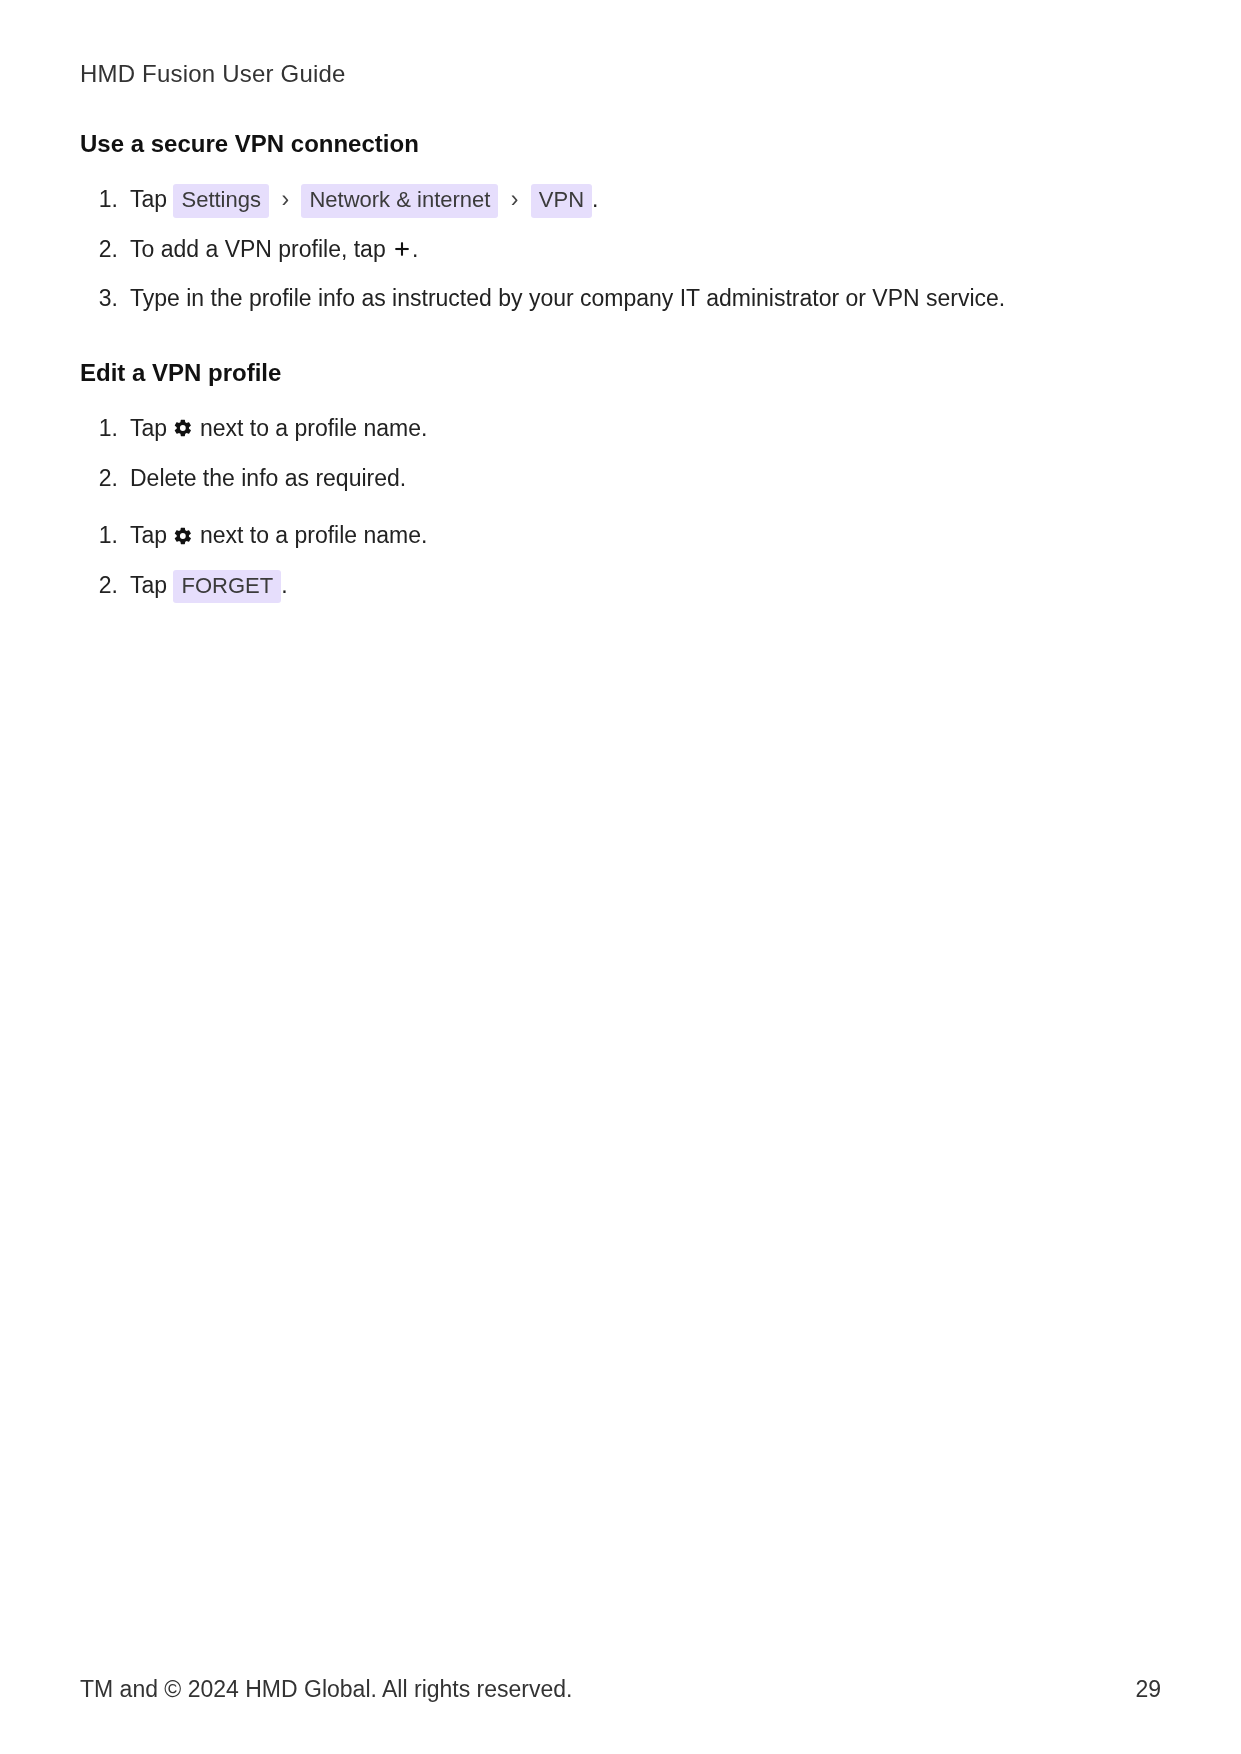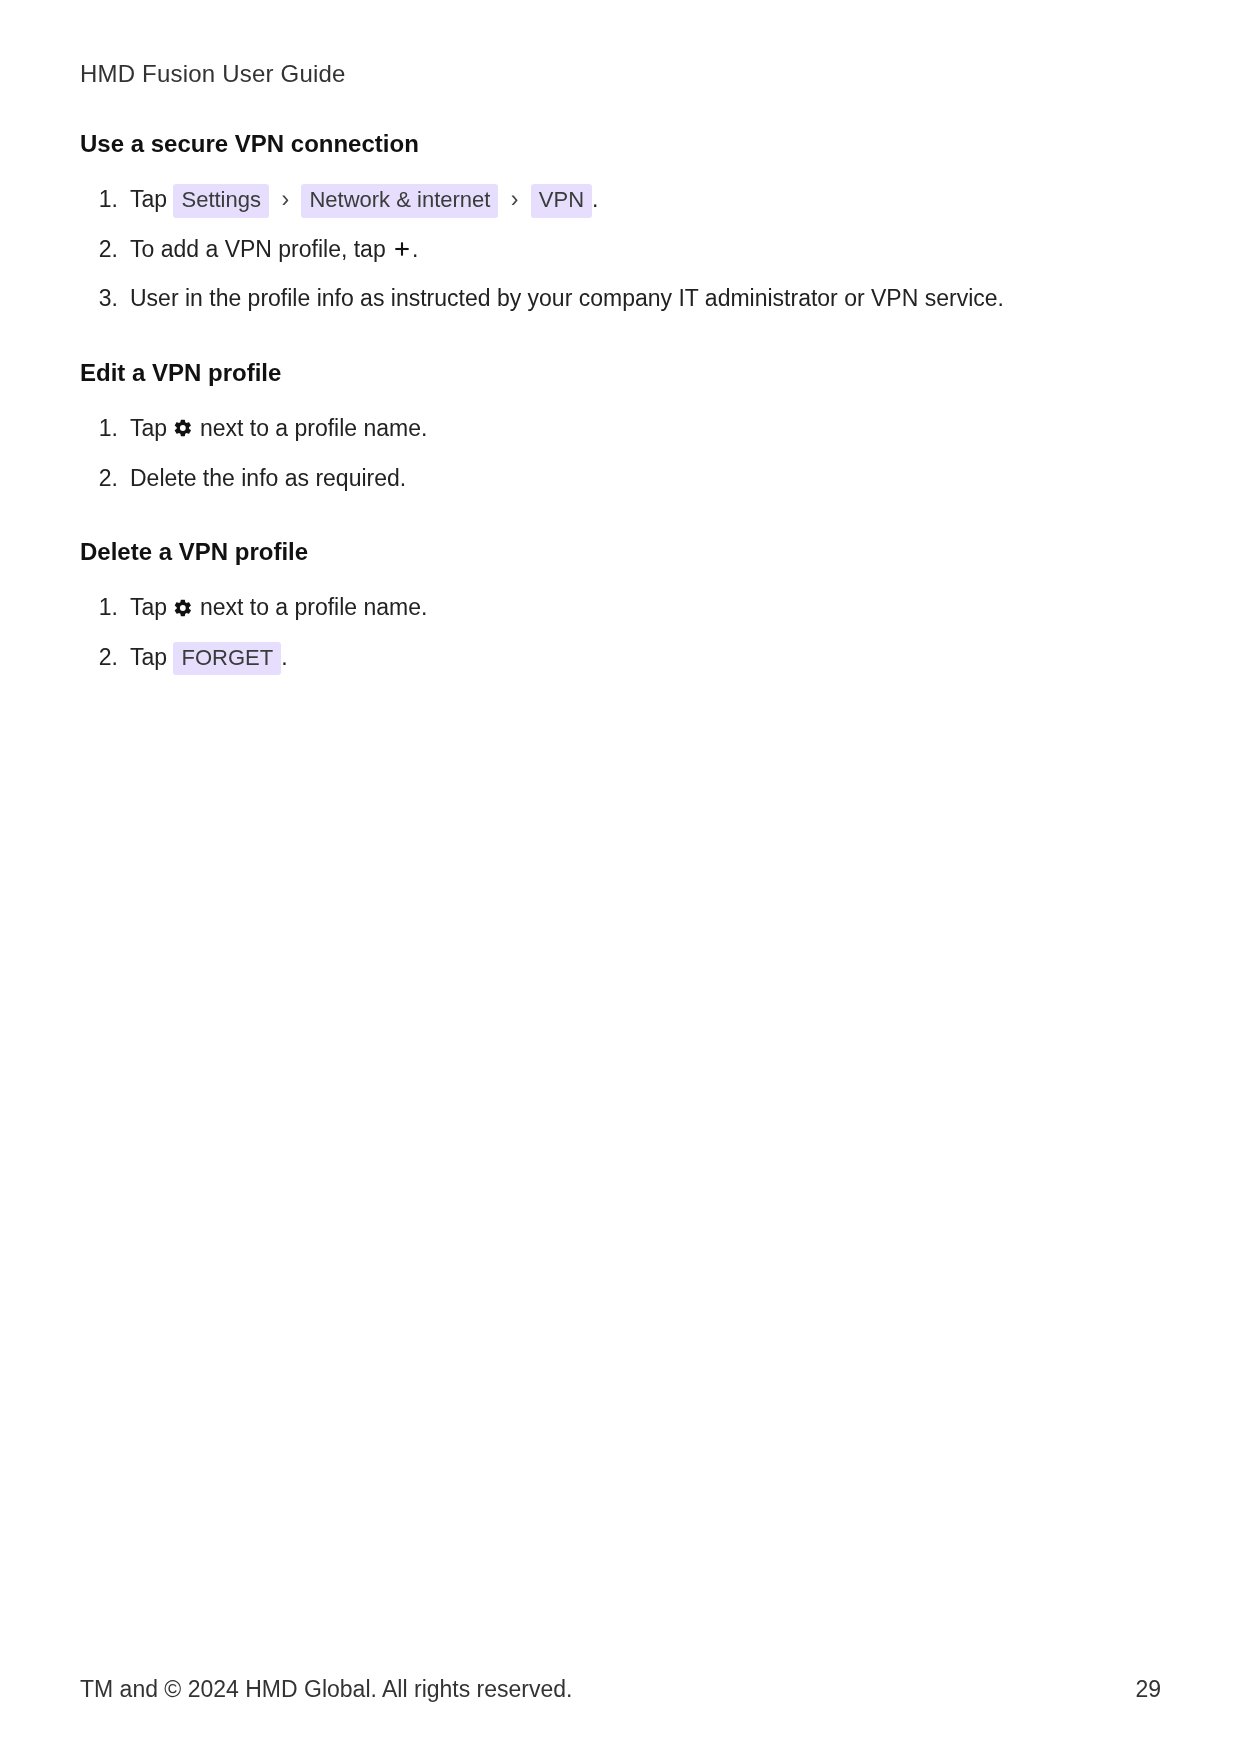--- a/index.html
+++ b/index.html
@@ -115,21 +115,21 @@
         <span class="inline-icon plus-icon">
           <svg viewBox="0 0 24 24">
               <line x1="12" y1="4" x2="12" y2="20"></line>
               <line x1="4" y1="12" x2="20" y2="12"></line>
             </svg>
         </span><span>.</span>
       </span>
     </li>
     <li>
       <span class="li-num">3.</span>
-      <span class="li-body">User in the profile info as instructed by your company IT administrator or VPN service.</span>
+      <span class="li-body">Type in the profile info as instructed by your company IT administrator or VPN service.</span>
     </li>
   </ol>
 
   <div class="section-heading">Edit a VPN profile</div>
   <ol class="steps">
     <li>
       <span class="li-num">1.</span>
       <span class="li-body">
         <span>Tap </span>
         <span class="inline-icon gear-icon">
@@ -139,21 +139,20 @@
         </span>
         <span> next to a profile name.</span>
       </span>
     </li>
     <li>
       <span class="li-num">2.</span>
       <span class="li-body">Delete the info as required.</span>
     </li>
   </ol>
 
-  <div class="section-heading">Delete a VPN profile</div>
   <ol class="steps">
     <li>
       <span class="li-num">1.</span>
       <span class="li-body">
         <span>Tap </span>
         <span class="inline-icon gear-icon">
           <svg viewBox="0 0 24 24">
               <path d="M19.14,12.94a7.07,7.07,0,0,0,.05-.94,7.07,7.07,0,0,0-.05-.94l2.11-1.65a.5.5,0,0,0,.12-.64l-2-3.46a.5.5,0,0,0-.61-.22l-2.49,1a7,7,0,0,0-1.62-.94l-.38-2.65A.5.5,0,0,0,13.8,2H9.8a.5.5,0,0,0-.49.42L8.93,5.07A7,7,0,0,0,7.31,6l-2.49-1a.5.5,0,0,0-.61.22l-2,3.46a.5.5,0,0,0,.12.64L4.44,11a7.07,7.07,0,0,0-.05.94,7.07,7.07,0,0,0,.05.94L2.33,14.53a.5.5,0,0,0-.12.64l2,3.46a.5.5,0,0,0,.61.22l2.49-1a7,7,0,0,0,1.62.94l.38,2.65a.5.5,0,0,0,.49.42h4a.5.5,0,0,0,.49-.42l.38-2.65a7,7,0,0,0,1.62-.94l2.49,1a.5.5,0,0,0,.61-.22l2-3.46a.5.5,0,0,0-.12-.64ZM11.8,15.5A3.5,3.5,0,1,1,15.3,12,3.5,3.5,0,0,1,11.8,15.5Z"></path>
             </svg>
         </span>

